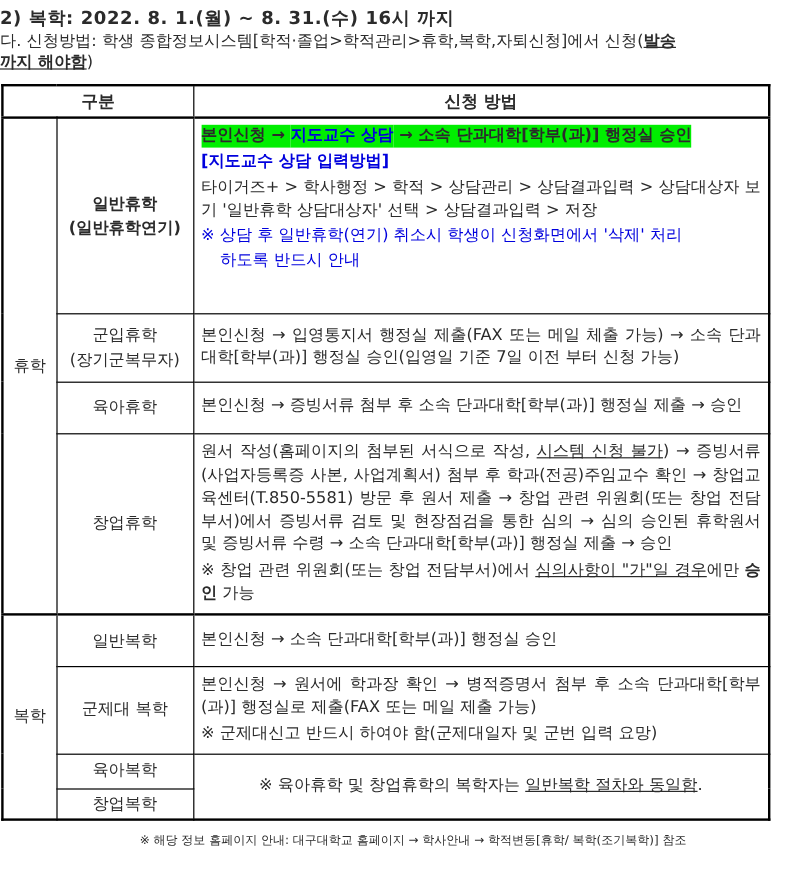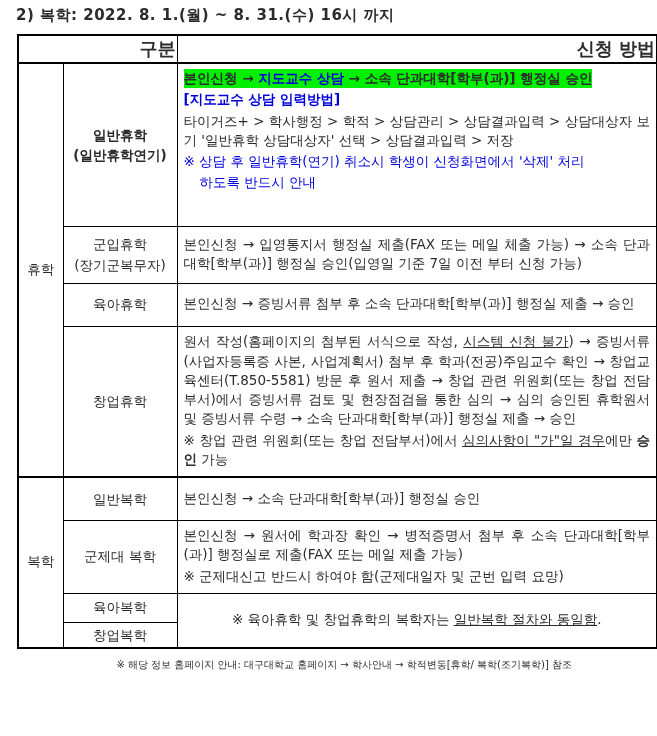--- a/index.html
+++ b/index.html
@@ -3,42 +3,42 @@
 <meta charset="utf-8">
 <style>
   :root { --ink:#2b2b2b; --blue:#0000dd; --hl:#00ee00; --bord:#000; }
   * { box-sizing: border-box; }
   html,body { margin:0; padding:0; background:#fff; }
   body {
     width:657px; min-height:736px;
     font-family:"DejaVu Sans","Liberation Sans",sans-serif;
     color:var(--ink);
   }
-  .page { width:580px; min-height:736px; padding:6px 8px 4px 16px; }
+  .page { width:580px; min-height:736px; padding:6px 8px 4px 0; }
 
   
   .top p { margin:0; }
   .l1 { font-size:15px; font-weight:bold; margin:4px 0 0 36px; letter-spacing:0.5px; }
   .l2 { font-size:13.5px; margin:12px 0 0 0; }
   .l3 { font-size:13.5px; margin:10px 0 0 0; }
 
   
   .b { font-weight:bold; }
   .u { text-decoration:underline; }
   .blue { color:var(--blue); }
   .hl { background:var(--hl); padding:1px 0 2px 0; }
 
   
   table.tbl {
     border-collapse:collapse; table-layout:fixed;
     width:639px; margin:9px 0 0 1px;
     border:2px solid var(--bord);
   }
   .tbl th, .tbl td { border:1px solid var(--bord); }
-  .tbl thead th { border-bottom-width:2px; font-size:18px; font-weight:bold; height:27px; text-align:right; }
+  .tbl thead th { border-bottom-width:2px; font-size:14px; font-weight:bold; height:27px; text-align:center; }
   tr.grp-start > th, tr.grp-start > td { border-top-width:2px; }
   .grp  { font-size:13.5px; font-weight:normal; text-align:center; vertical-align:middle;margin-top:29px; }
   .lbl  { font-size:13.5px; text-align:center; vertical-align:middle; line-height:1.5; padding:2px;margin-top:30px; }
   .cnt  { font-size:13.5px; vertical-align:middle; padding:2px 6px 3px 6px;
           text-align:justify; word-break:break-all; line-height:1.43; }
   .cnt p { margin:2px 0; }
   .cnt p.ind { padding-left:16px; }
   tr.r1 .cnt { vertical-align:top; padding-top:3px; }
   tr.r1 > td { height:163px; }
   tr.r2 > td { height:57px; }
@@ -52,20 +52,21 @@
   
   .footer { font-size:10px; text-align:right; margin-top:9px; }
 </style>
 </head>
 <body>
 
 <div class="page">
 
   <div class="top">
     <p class="l1">2) 복학: 2022. 8. 1.(월) ~ 8. 31.(수) 16시 까지</p>
+    <p class="l3"><span>다. 신청방법: 학생 종합정보시스템[학적·졸업&gt;학적관리&gt;휴학,복학,자퇴신청]에서 신청(</span><span class="u b">발송까지 해야함</span><span>)</span></p>
   </div>
 
   <table class="tbl">
     <colgroup>
       <col style="width:45px">
         <col style="width:114px">
         <col style="width:480px">
     </colgroup>
     <thead>
       <tr>

